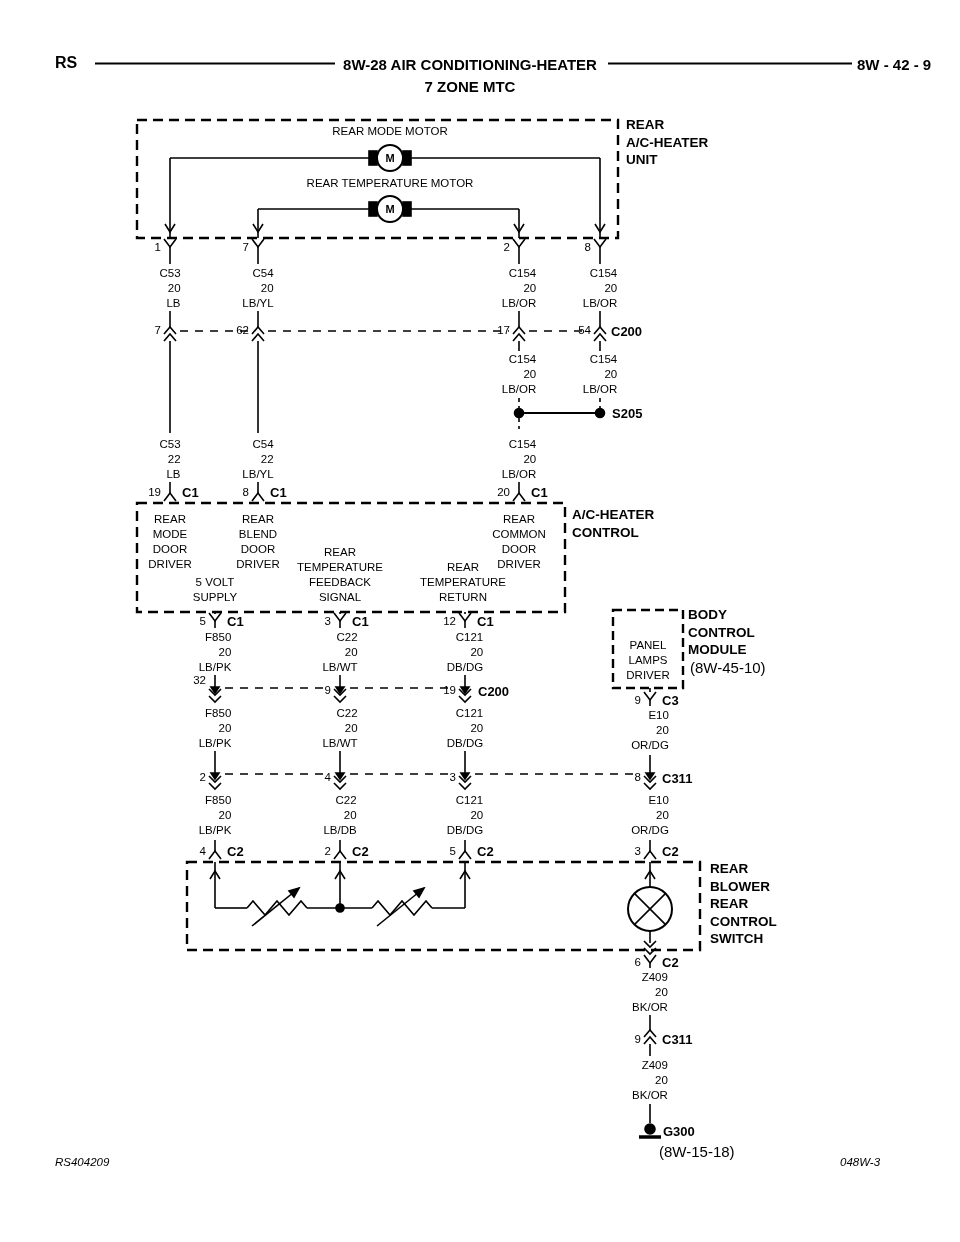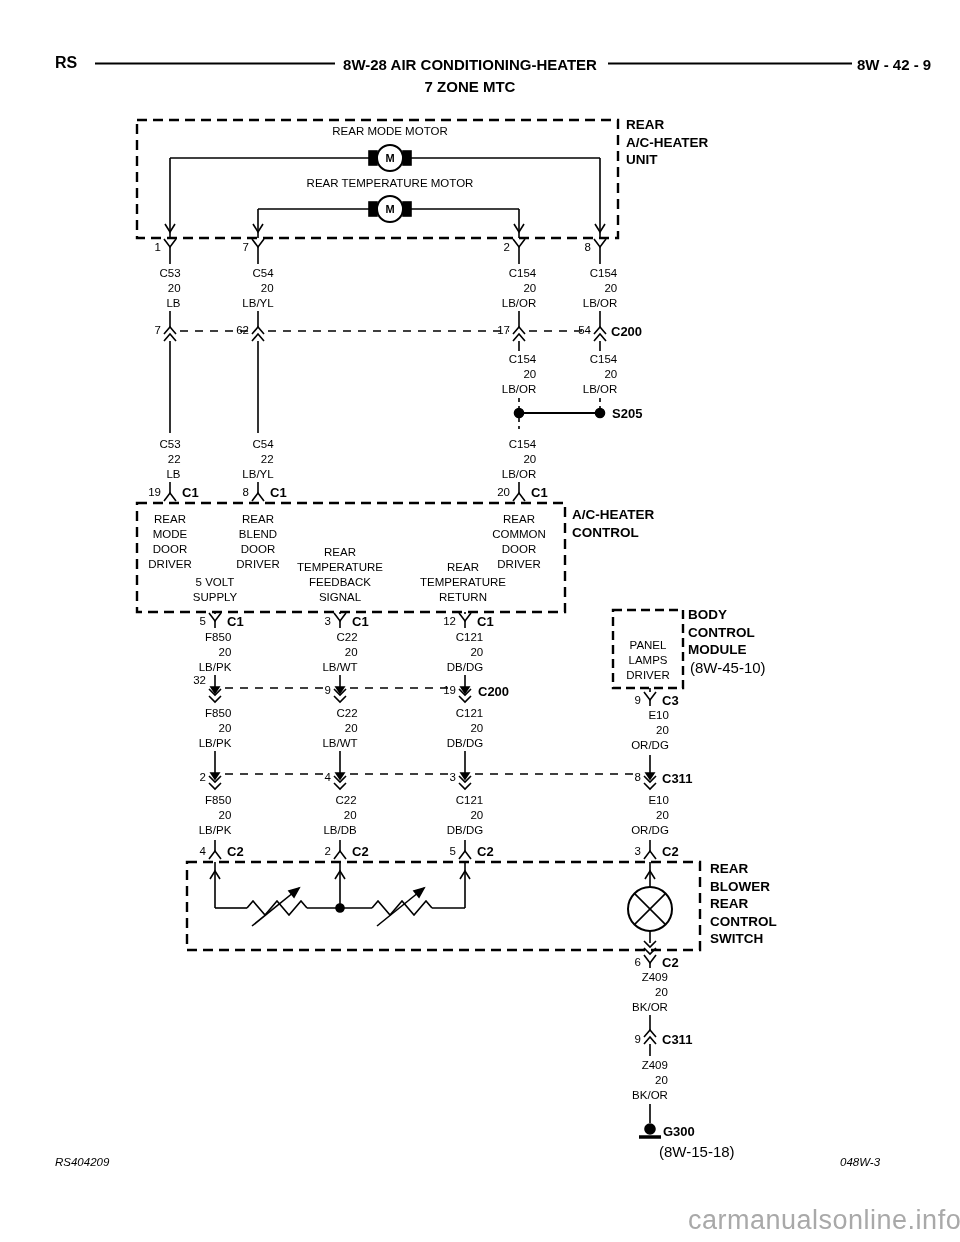--- a/index.html
+++ b/index.html
@@ -469,15 +469,14 @@
       <div>Z409</div>
       <div>20</div>
       <div>BK/OR</div>
     </div>
 
 <div class="cn" style="left:663px;top:1131px">G300</div>
 <div class="ref" style="left:659px;top:1143px">(8W-15-18)</div>
 
 <div class="foot" style="left:55px;top:1156px">RS404209</div>
 <div class="foot" style="left:840px;top:1156px">048W-3</div>
-<div class="wm" style="left:688px;top:1205px">carmanualsonline.info</div>
 
 </div>
 
 </body></html>

